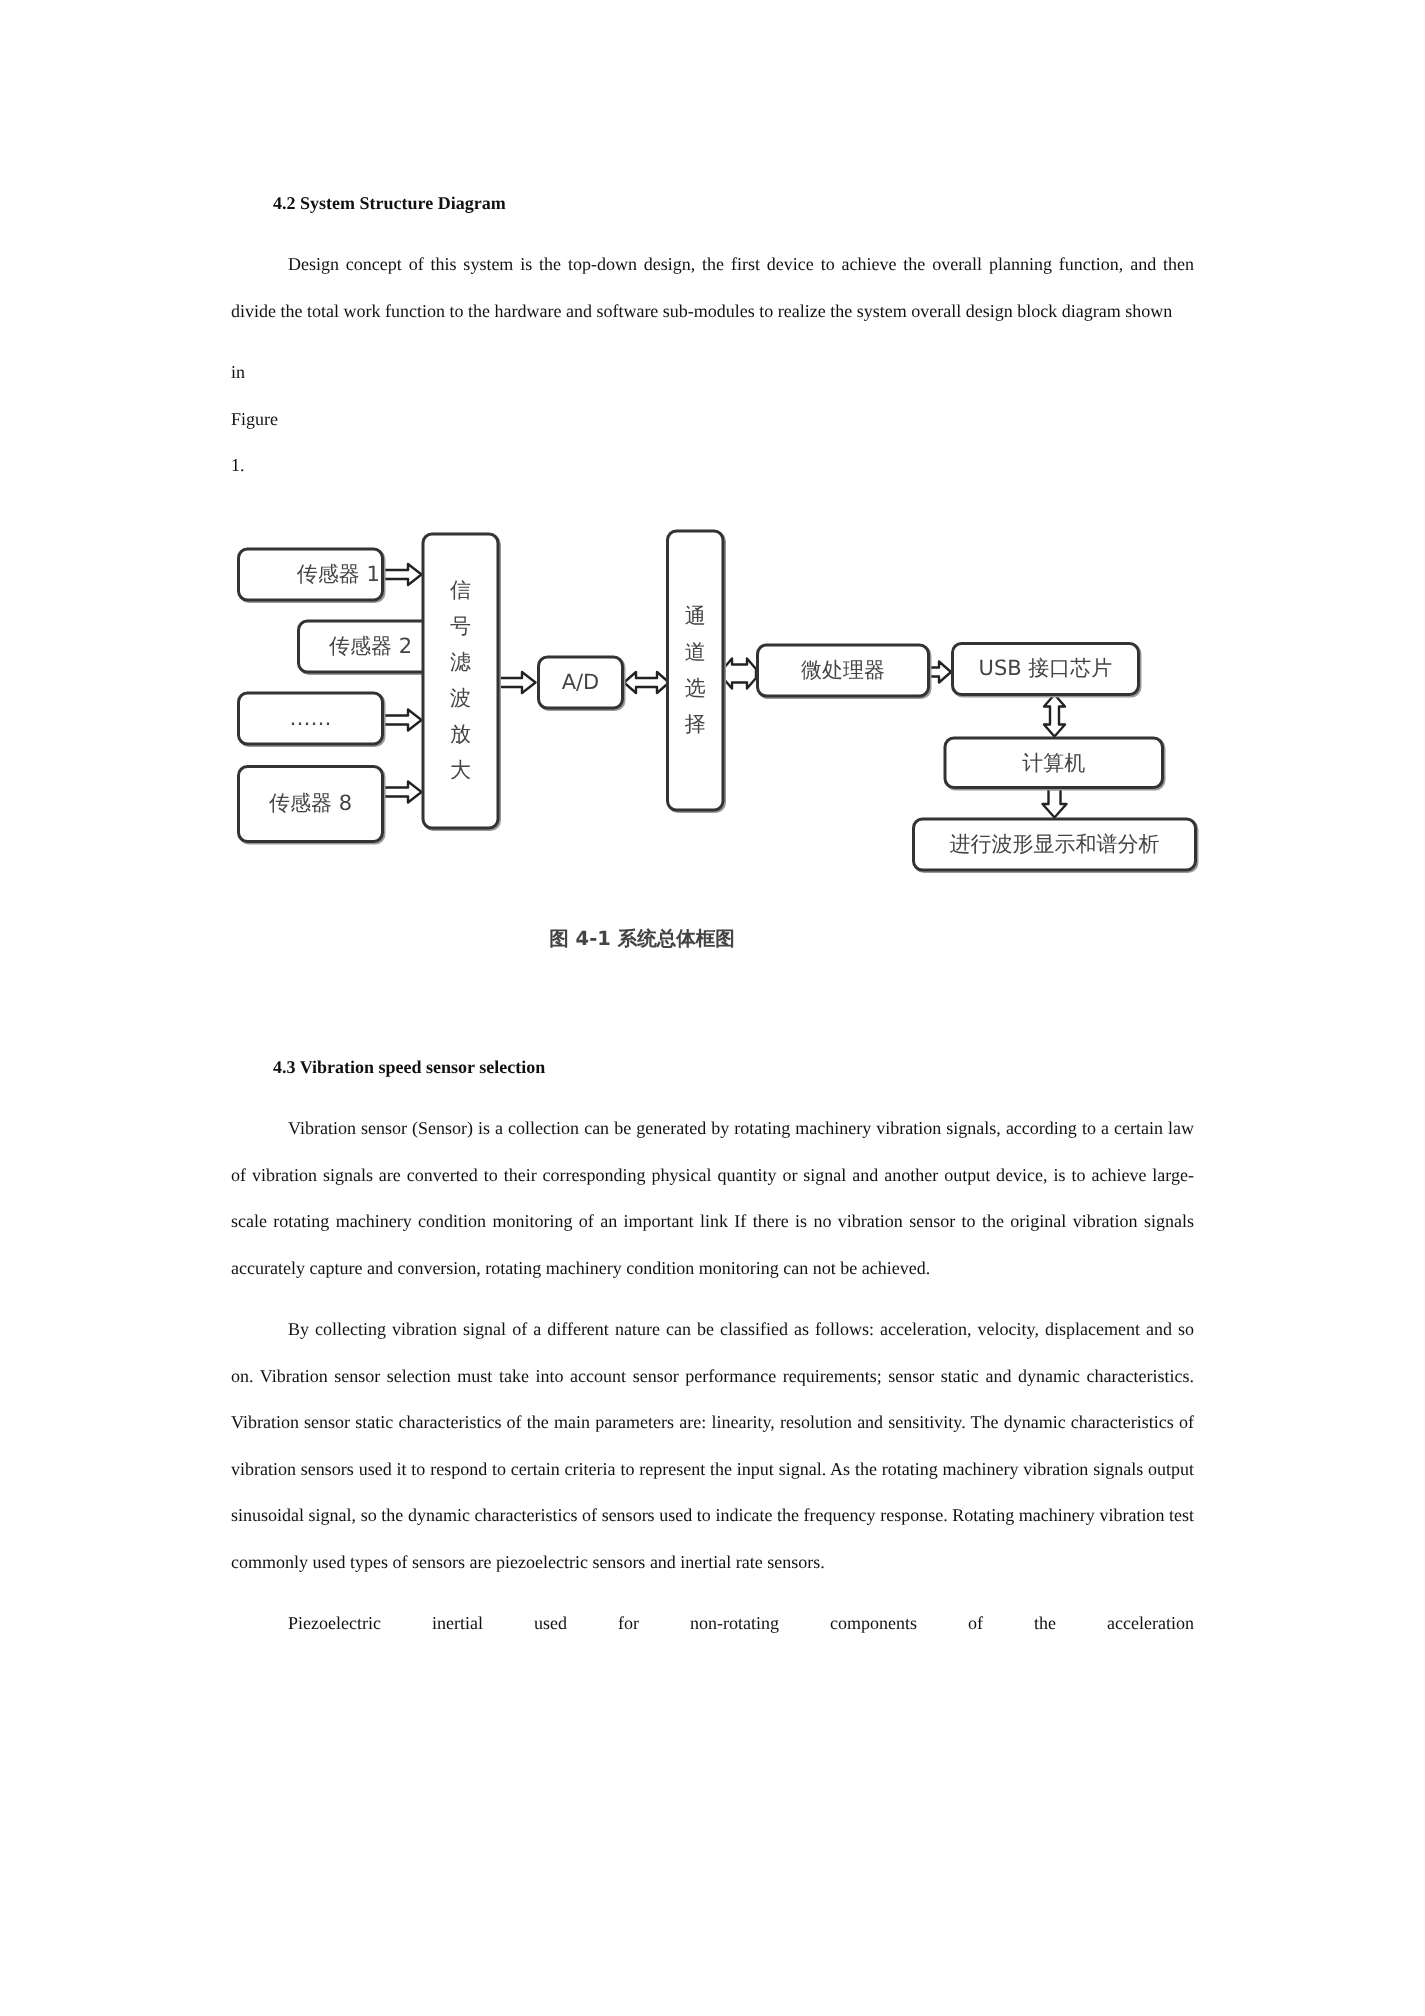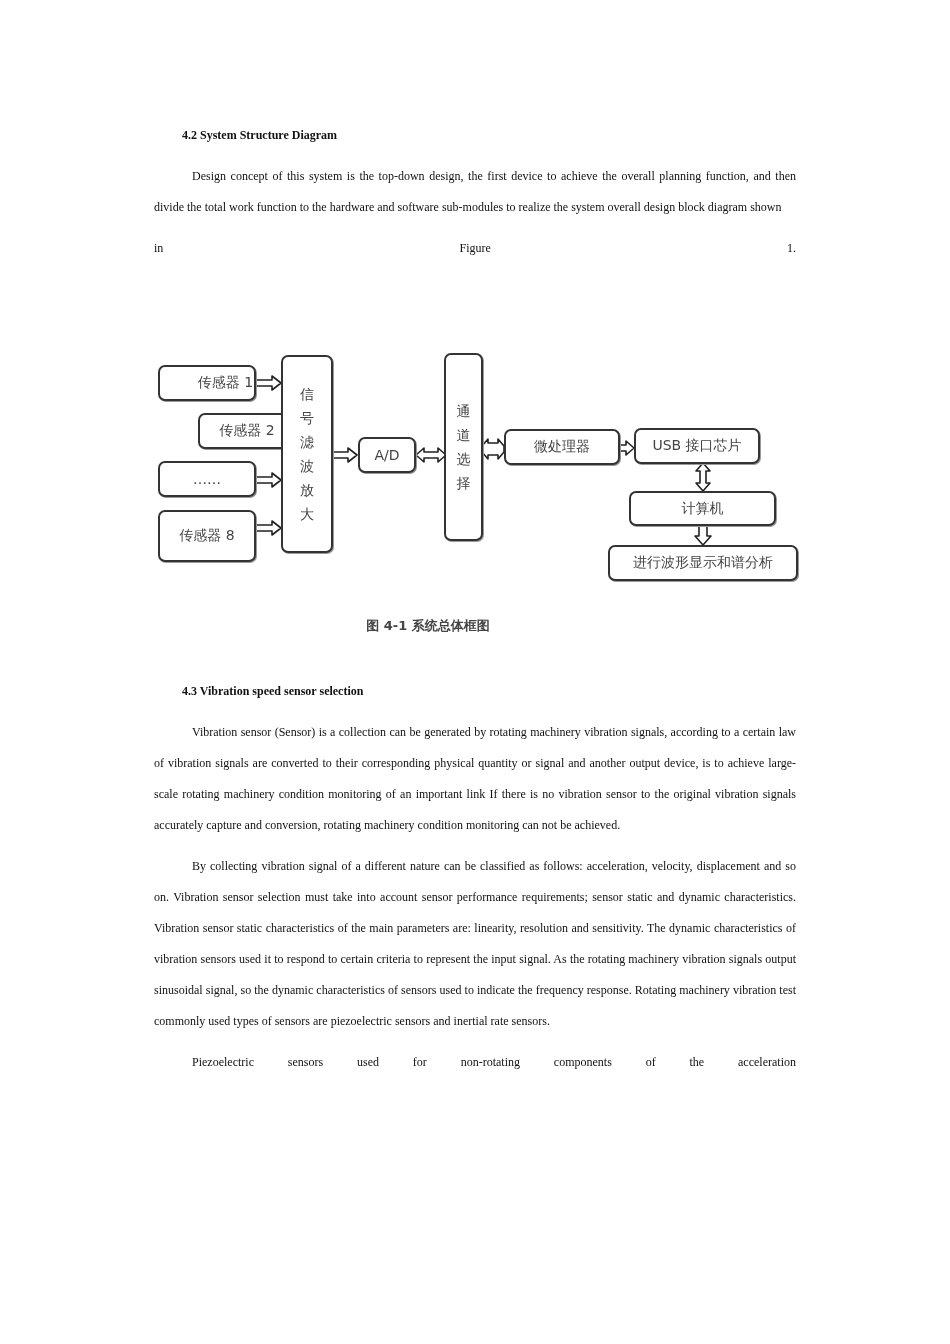--- a/index.html
+++ b/index.html
@@ -23,21 +23,21 @@
 </style>
 </head>
 <body>
 
 <div class="page">
 
   <div class="text-block" style="top:120px;">
     <p class="heading">4.2 System Structure Diagram</p>
     <p class="para">Design concept of this system is the top-down design, the first device to achieve the overall planning function, and then divide the total work function to the hardware and software sub-modules to realize the system overall design block diagram shown</p>
     <p class="para" style="text-indent:0; text-align-last: justify; word-spacing: 0;">
-        <span style="display:flex; justify-content:space-between;">
+        <span style="display:flex; justify-content:space-between;flex-direction:column;">
           <span>in</span>
           <span>Figure</span>
           <span>1.</span>
         </span>
       </p>
   </div>
 
   <div class="diagram">
     <svg class="arrows" width="660" height="245" viewBox="0 0 660 245">
       <g fill="#fff" stroke="#222" stroke-width="1.6" stroke-linejoin="round">
@@ -106,20 +106,20 @@
         <span>进行波形显示和谱分析</span>
       </div>
 
     <div class="box" style="left:479px; top:146px; width:147px; height:35px;">
         <span>计算机</span>
       </div>
   </div>
 
   <div class="caption">图 4-1  系统总体框图</div>
 
-  <div class="text-block" style="top:676px;">
+  <div class="text-block" style="top:696px;">
     <p class="heading">4.3 Vibration speed sensor selection</p>
     <p class="para">Vibration sensor (Sensor) is a collection can be generated by rotating machinery vibration signals, according to a certain law of vibration signals are converted to their corresponding physical quantity or signal and another output device, is to achieve large-scale rotating machinery condition monitoring of an important link If there is no vibration sensor to the original vibration signals accurately capture and conversion, rotating machinery condition monitoring can not be achieved.</p>
     <p class="para">By collecting vibration signal of a different nature can be classified as follows: acceleration, velocity, displacement and so on. Vibration sensor selection must take into account sensor performance requirements; sensor static and dynamic characteristics. Vibration sensor static characteristics of the main parameters are: linearity, resolution and sensitivity. The dynamic characteristics of vibration sensors used it to respond to certain criteria to represent the input signal. As the rotating machinery vibration signals output sinusoidal signal, so the dynamic characteristics of sensors used to indicate the frequency response. Rotating machinery vibration test commonly used types of sensors are piezoelectric sensors and inertial rate sensors.</p>
-    <p class="para last-justify">Piezoelectric sensors used for non-rotating components of the acceleration</p>
+    <p class="para last-justify">Piezoelectric inertial used for non-rotating components of the acceleration</p>
   </div>
 
 </div>
 
 </body></html>

